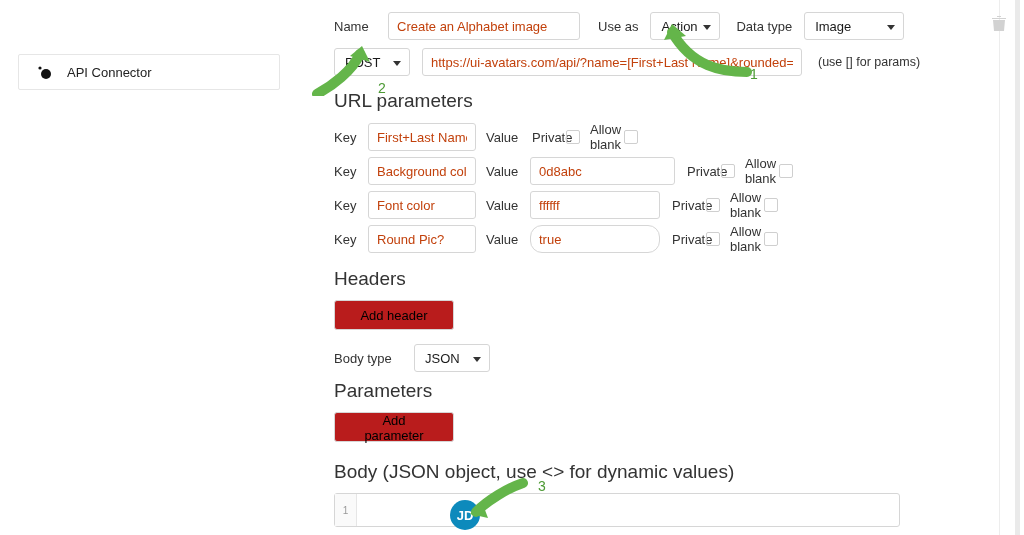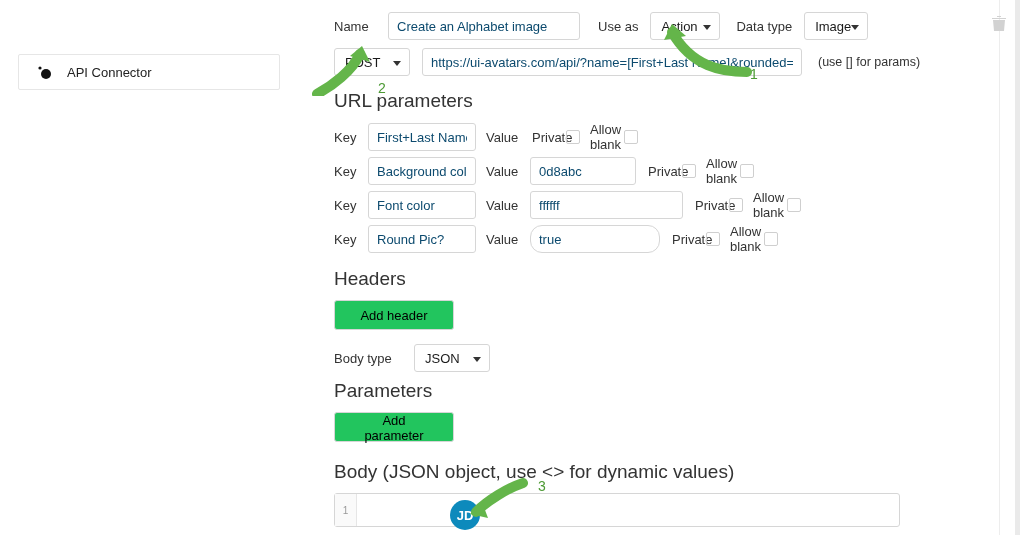--- a/index.html
+++ b/index.html
@@ -59,21 +59,21 @@
     color: #333;
     font-size: 13px;
   }
   .lbl.name { width: 42px; }
   .inp {
     border: 1px solid #d6d6d6;
     border-radius: 3px;
     height: 28px;
     padding: 0 8px;
     font-size: 13px;
-    color: #0c4a6e;
+    color: #c2410c;
     background: #fff;
     font-family: inherit;
   }
   .sel {
     border: 1px solid #d6d6d6;
     border-radius: 3px;
     height: 28px;
     padding: 0 22px 0 10px;
     font-size: 13px;
     background: #fff;
@@ -109,21 +109,21 @@
     height: 14px;
     border: 1px solid #cfcfcf;
     border-radius: 2px;
     display: inline-block;
     flex: none;
     cursor: pointer;
   }
   .btn {
     border: 1px solid #d6d6d6;
     border-radius: 3px;
-    background: #22c55e;
+    background: #b91c1c;
     height: 30px;
     padding: 0 22px;
     font-size: 13px;
     cursor: pointer;
   }
   .hint {
     color: #333;
     font-size: 12.5px;
   }
   .body-editor {
@@ -220,21 +220,21 @@
 
     
     <div class="row">
       <span class="lbl name">Name</span>
       <input class="inp" style="width: 192px;" value="Create an Alphabet image">
       <span class="lbl" style="margin-left:6px">Use as</span>
       <span class="sel" style="width:70px">
           <span>Action</span>
         </span>
       <span class="lbl" style="margin-left:4px">Data type</span>
-      <span class="sel" style="width:64px">
+      <span class="sel" style="width:100px">
           <span>Image</span>
         </span>
     </div>
 
     
     <div class="row" style="margin-bottom:4px">
       <span class="sel" style="width:76px">
           <span>POST</span>
         </span>
       <input class="inp" style="width: 380px;" value="https://ui-avatars.com/api/?name=[First+Last Name]&amp;rounded=[Round Pic?]">
@@ -250,31 +250,31 @@
       <span class="lbl val">Value</span>
       <span class="lbl" style="margin-left:2px">Private</span>
       <span class="cbx"></span>
       <span class="lbl">Allow blank</span>
       <span class="cbx"></span>
     </div>
     <div class="params-row">
       <span class="lbl">Key</span>
       <input class="inp" style="width: 108px;" value="Background color">
       <span class="lbl val">Value</span>
-      <input class="inp" style="width: 106px;" value="0d8abc">
+      <input class="inp" style="width: 145px;" value="0d8abc">
       <span class="lbl" style="margin-left:2px">Private</span>
       <span class="cbx"></span>
       <span class="lbl">Allow blank</span>
       <span class="cbx"></span>
     </div>
     <div class="params-row">
       <span class="lbl">Key</span>
       <input class="inp" style="width: 108px;" value="Font color">
       <span class="lbl val">Value</span>
-      <input class="inp" style="width: 153px;" value="ffffff">
+      <input class="inp" style="width: 130px;" value="ffffff">
       <span class="lbl" style="margin-left:2px">Private</span>
       <span class="cbx"></span>
       <span class="lbl">Allow blank</span>
       <span class="cbx"></span>
     </div>
     <div class="params-row">
       <span class="lbl">Key</span>
       <input class="inp" style="width: 108px;" value="Round Pic?">
       <span class="lbl val">Value</span>
       <input class="inp" style="width: 130px; border-radius: 12px;" value="true">

